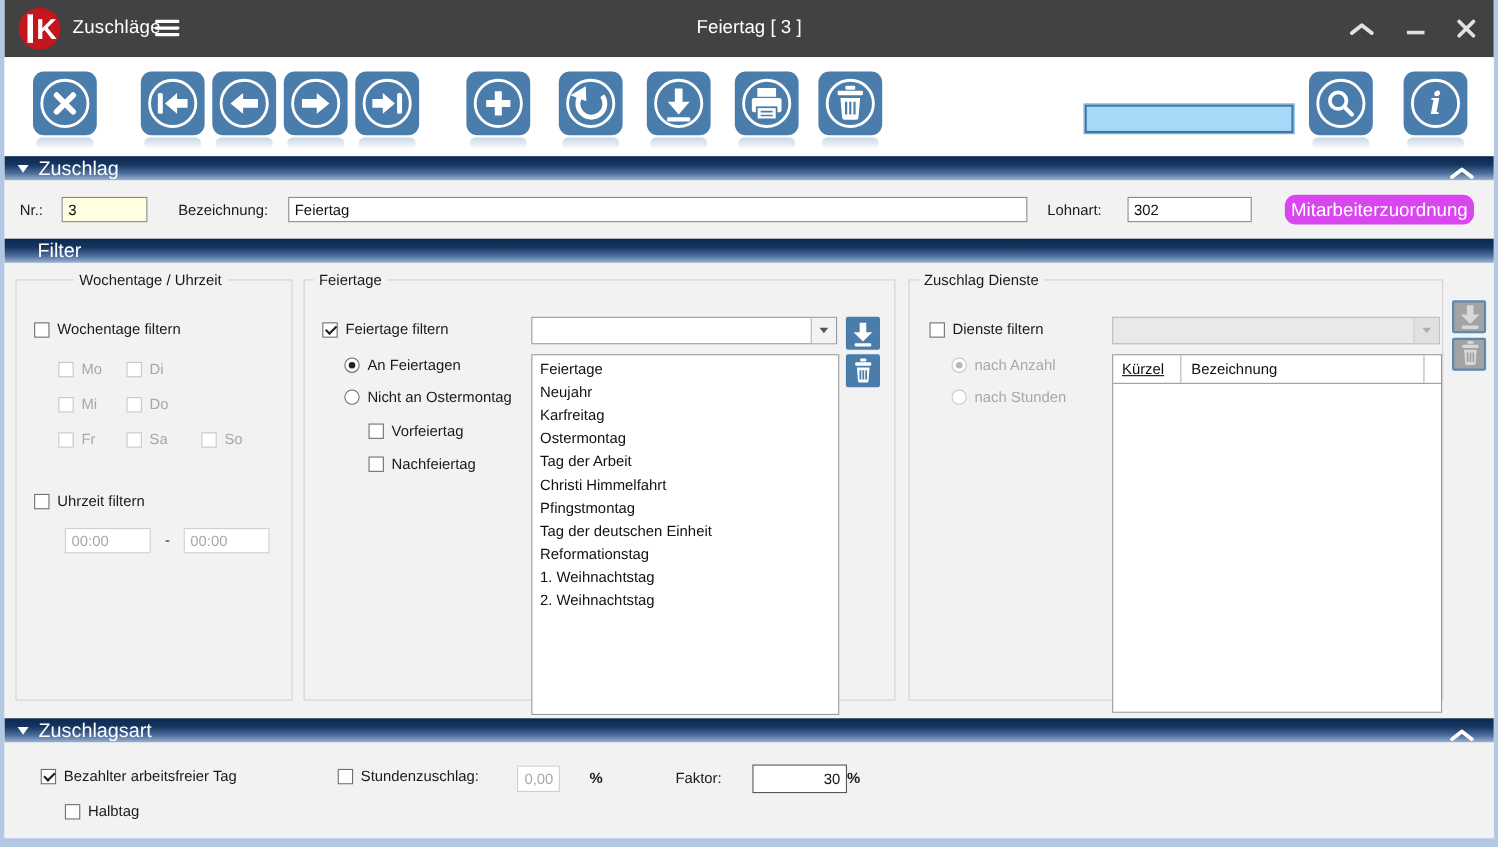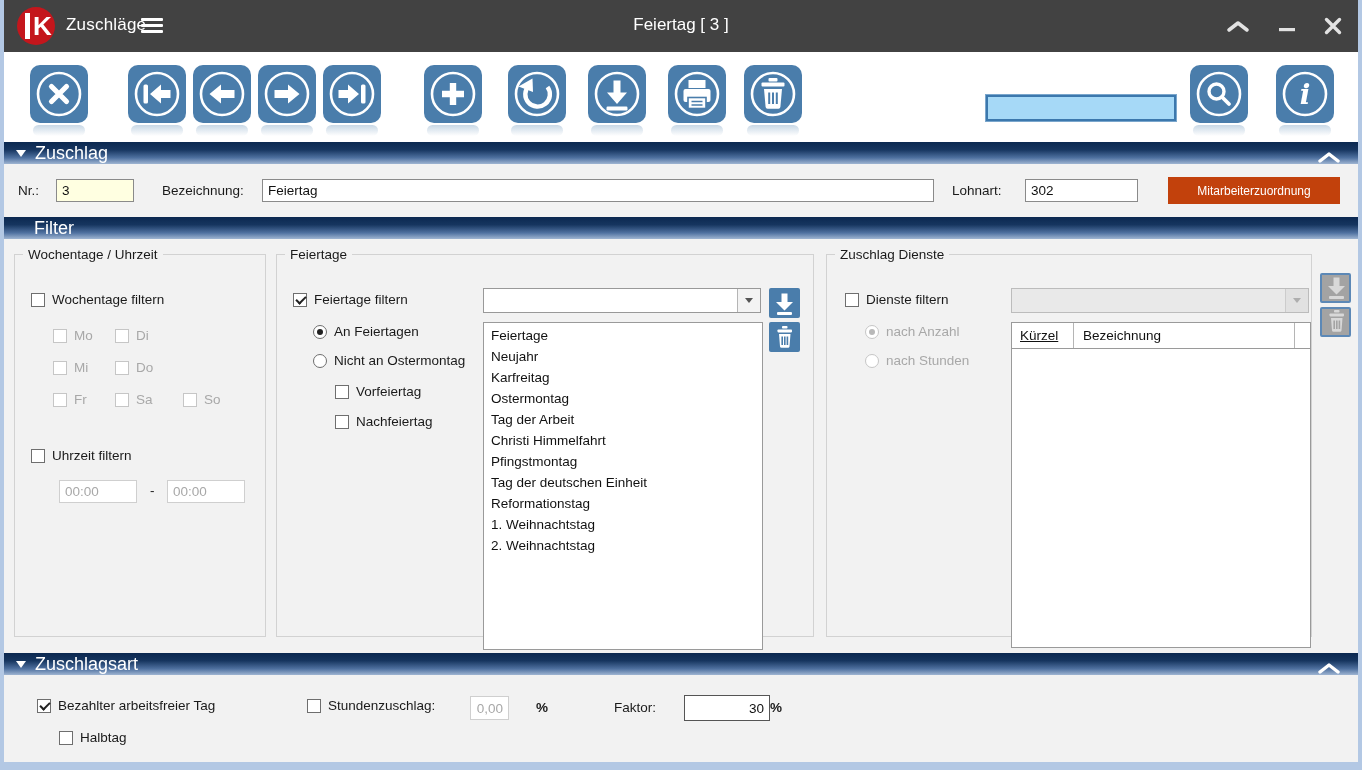--- a/index.html
+++ b/index.html
@@ -37,28 +37,28 @@
   .sec-h .chev{position:absolute;right:18px;top:5px;cursor:pointer;}
 
   
   .zuschlag-row{height:53px;position:relative;background:#f2f2f2;}
   .flabel{position:absolute;font-size:13.5px;color:#1a1a1a;top:19px;}
   .inp{position:absolute;border:1px solid #8a8a8a;background:#fff;box-sizing:border-box;height:23px;
     font:13.5px "Liberation Sans","DejaVu Sans",sans-serif;padding:1px 5px;color:#111;}
   .inp.yellow{background:#ffffe1;}
   .inp.dis{border-color:#cfcfcf;color:#a8a8a8;}
   .inp.right{text-align:right;}
-  .mbtn{position:absolute;left:1164px;top:13px;width:172px;height:27px;background:#c2410c;color:#fff;
-    font-size:12px;display:flex;align-items:center;justify-content:center;cursor:pointer;}
+  .mbtn{position:absolute;left:1164px;top:13px;width:172px;height:27px;background:#d946ef;color:#fff;
+    font-size:17px;display:flex;align-items:center;justify-content:center;cursor:pointer;border-radius:10px;}
 
   
   .filter-body{height:414px;position:relative;background:#f2f2f2;}
   fieldset{position:absolute;margin:0;padding:0;border:1px solid #d2d2d2;background:transparent;box-sizing:border-box;}
   legend{margin-left:8px;padding:0 5px;font-size:13.5px;color:#1a1a1a;}
-  .fs1{left:10px;top:8px;width:252px;height:390px;}
+  .fs1{left:10px;top:8px;width:252px;height:390px;padding-left:44px;}
   .fs2{left:272px;top:8px;width:538px;height:390px;}
   .fs3{left:822px;top:8px;width:486px;height:390px;}
 
   .ctrl{position:absolute;display:flex;align-items:center;gap:7px;font-size:13.5px;color:#1a1a1a;white-space:nowrap;cursor:pointer;}
   .cb{width:14px;height:14px;border:1px solid #6e6e6e;background:#fff;position:relative;flex:none;box-sizing:border-box;}
   .cb.ck::after{content:"";position:absolute;left:1.5px;top:2px;width:8px;height:4px;
     border-left:2px solid #222;border-bottom:2px solid #222;transform:rotate(-45deg);}
   .rb{width:14px;height:14px;border:1px solid #6e6e6e;border-radius:50%;background:#fff;position:relative;flex:none;box-sizing:border-box;}
   .rb.ck::after{content:"";position:absolute;left:3px;top:3px;width:6px;height:6px;border-radius:50%;background:#222;}
   .ctrl.dis{color:#a8a8a8;cursor:default;}

